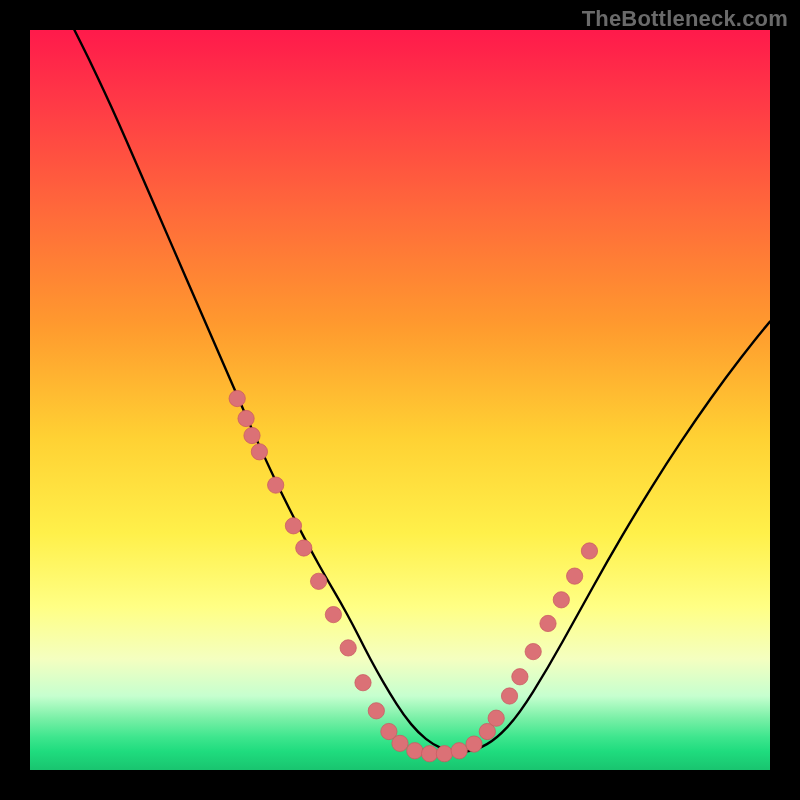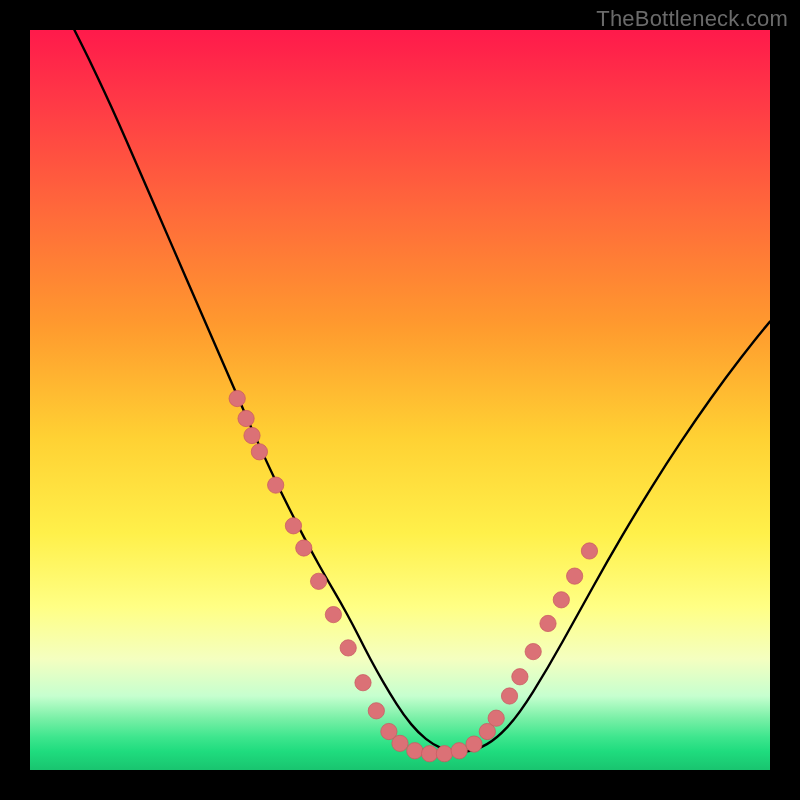--- a/index.html
+++ b/index.html
@@ -32,21 +32,21 @@
   .curve-layer {
     position: absolute;
     inset: 0;
   }
   .watermark {
     position: absolute;
     top: 6px;
     right: 12px;
     color: #6a6a6a;
     font-size: 22px;
-    font-weight: 400;
+    font-weight: 700;
     letter-spacing: 0.2px;
     user-select: none;
   }
 </style>
 </head>
 <body>
 
 <div class="stage">
   <div class="watermark">TheBottleneck.com</div>
 

